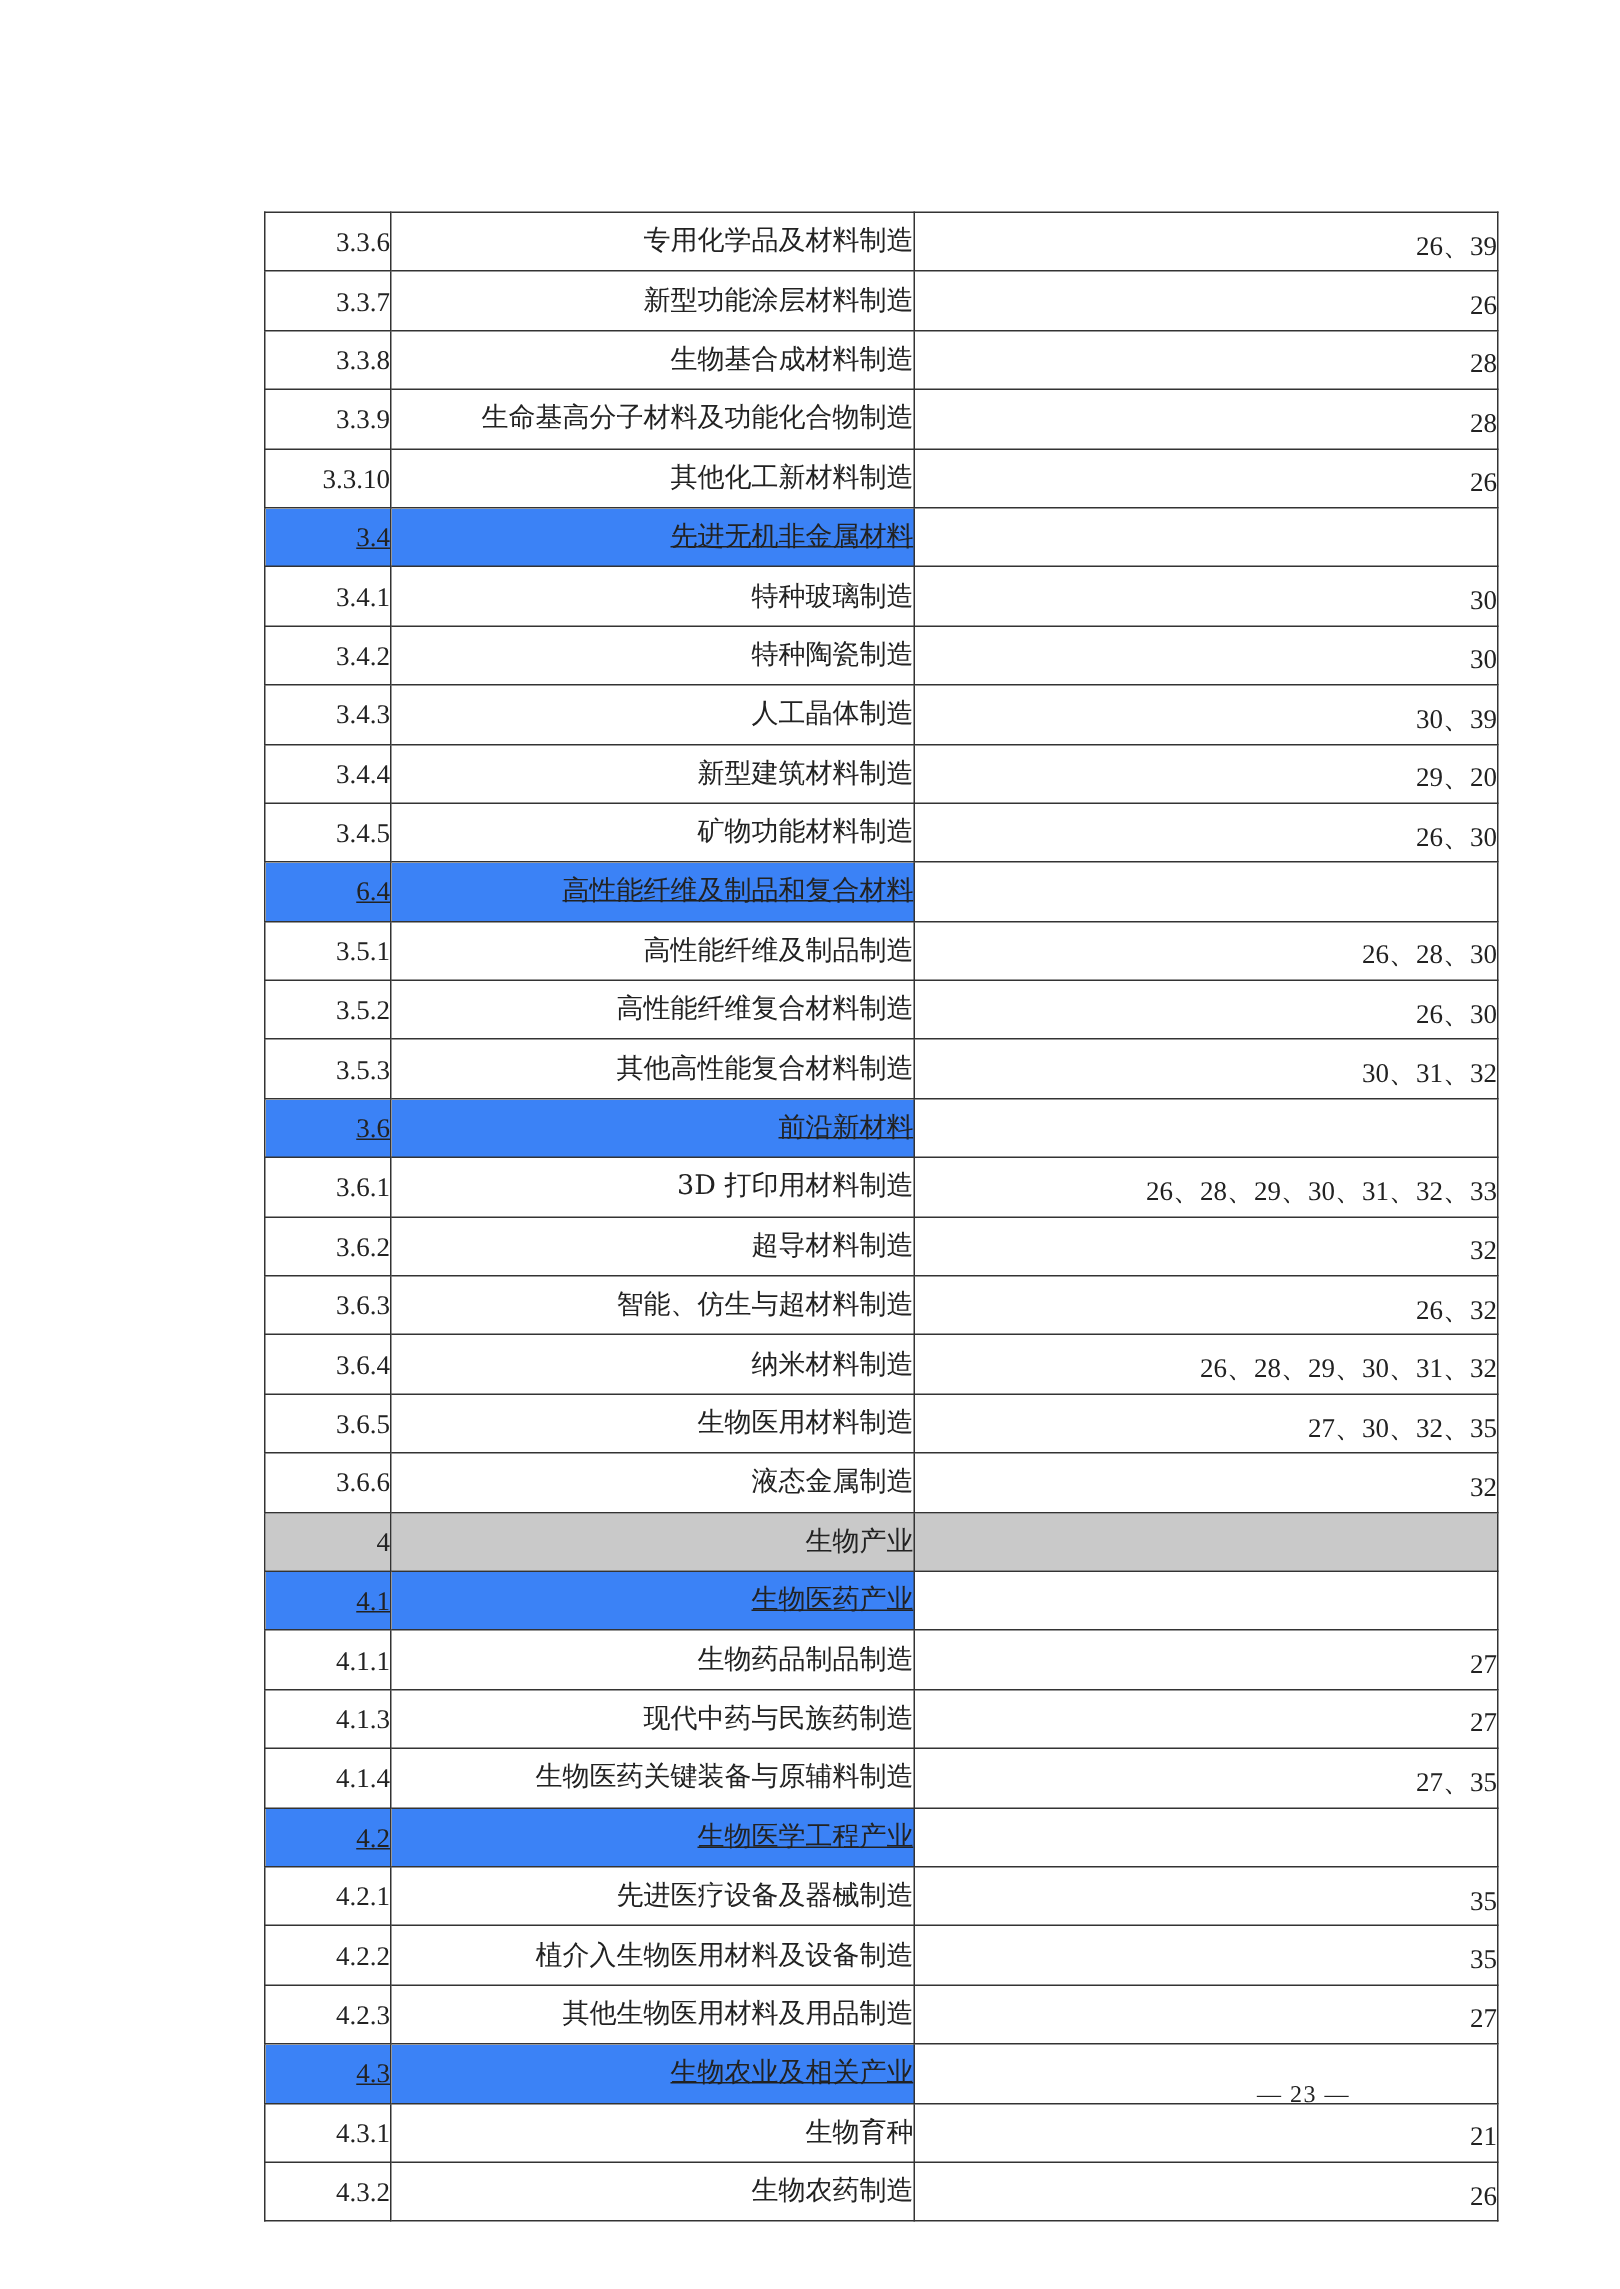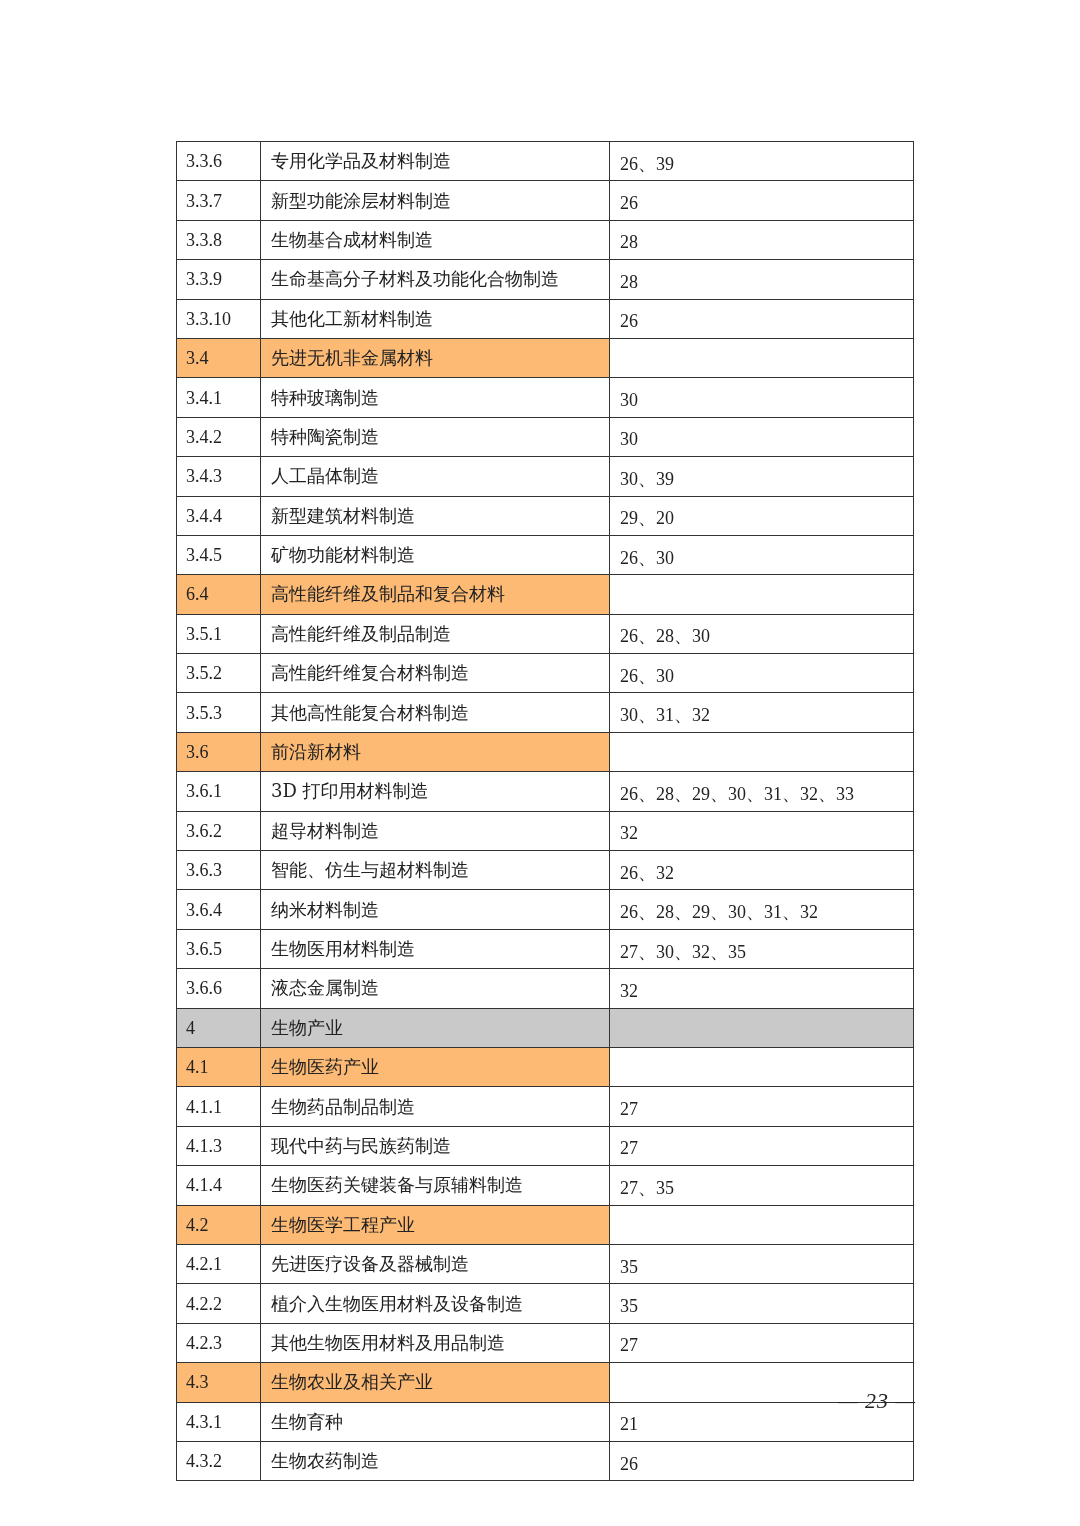--- a/index.html
+++ b/index.html
@@ -7,47 +7,47 @@
       width: 1080px; height: 1526px;
       background: #ffffff;
       position: relative;
       font-family: "DejaVu Serif", "Liberation Serif", serif;
       color: #222;
     }
     .page { position: absolute; left: 0; top: 0; width: 1080px; height: 1526px; }
     table.cat {
       position: absolute;
       left: 176px; top: 141px;
-      width: 738px;
+      width: 823px;
       border-collapse: collapse;
       table-layout: fixed;
+      text-align: right;
     }
     table.cat td {
       border: 1.5px solid #333;
       height: 33.4px;
       padding: 0;
       font-size: 18px;
       line-height: 1;
       white-space: nowrap;
       overflow: hidden;
       vertical-align: middle;
     }
     td.code { width: 74px; padding-left: 9px !important; font-family: "Liberation Serif", serif; font-size: 18px; }
     td.name { width: 338px; padding-left: 10px !important; }
     td.refs { padding-left: 10px !important; font-family: "Liberation Serif", serif; padding-top: 5px !important; }
-    tr.shade-2 td.code, tr.shade-2 td.name { background: #fdba74; }
+    tr.shade-2 td.code, tr.shade-2 td.name { background: #3b82f6; text-decoration: underline; }
     tr.shade-3 td { background: #c9c9c9; }
     .page-number {
       position: absolute;
       left: 838px; top: 1388px;
       font-family: "Liberation Serif", serif;
-      font-size: 22px;
+      font-size: 16px;
       color: #222;
       letter-spacing: 1px;
-      font-style: italic;
     }
   </style>
 </head>
 <body>
 
 <div class="page">
   <table class="cat">
     <tbody id="tbody">
         <tr>
           <td class="code">3.3.6</td>

